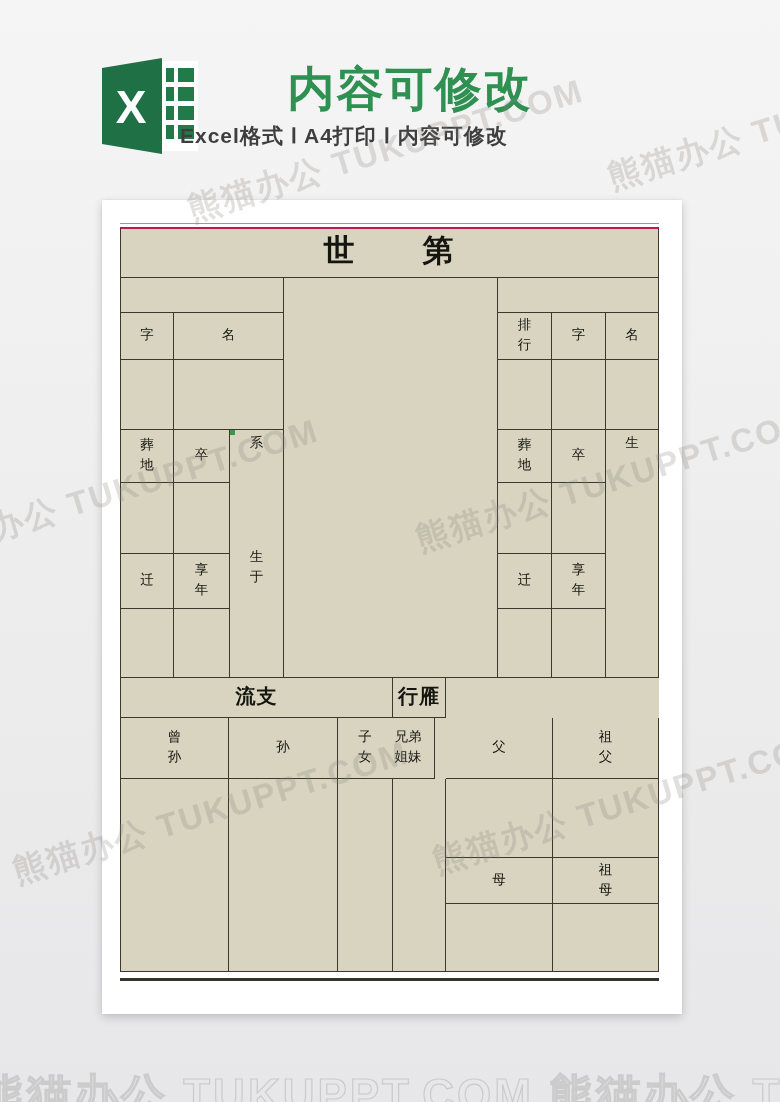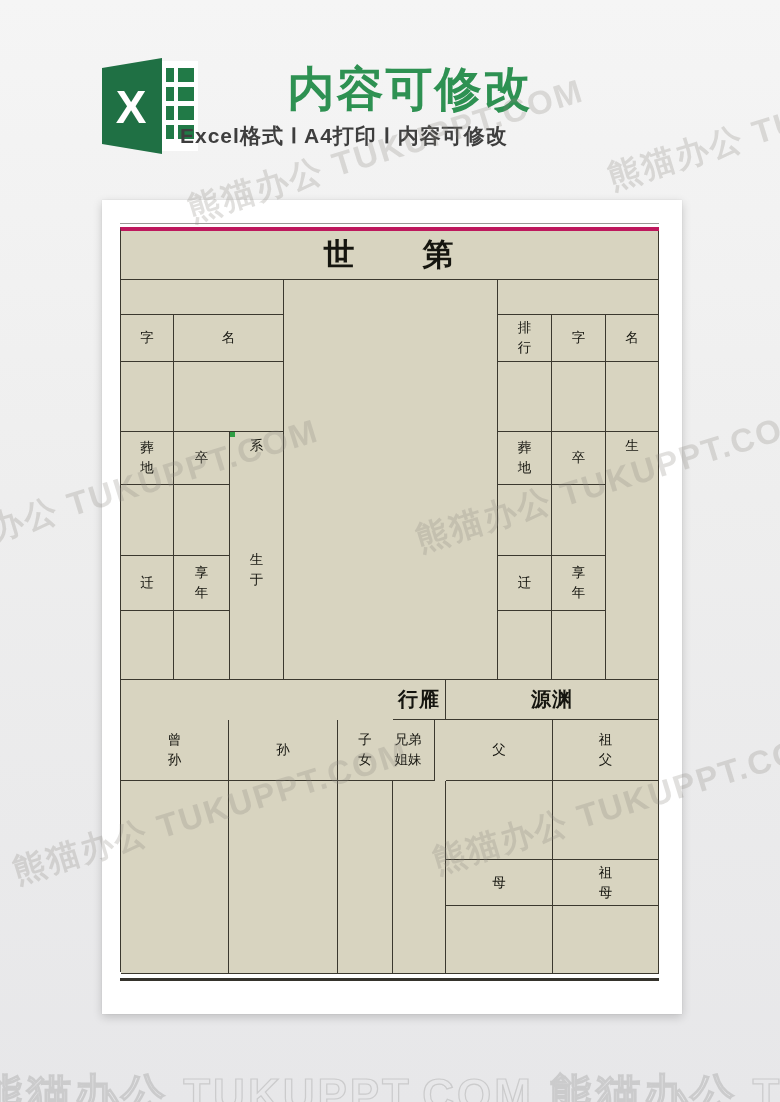--- a/index.html
+++ b/index.html
@@ -12,21 +12,21 @@
   .main-title{position:absolute;left:220px;top:58px;width:380px;text-align:center;
               font-size:47px;font-weight:bold;color:#2e9152;letter-spacing:2px;}
   .sub-title{position:absolute;left:180px;top:122px;width:500px;text-align:left;
              font-size:21px;font-weight:bold;color:#3e3e3e;letter-spacing:1px;}
 
   
   .page{position:absolute;left:102px;top:200px;width:580px;height:814px;background:#ffffff;
         box-shadow:0 3px 9px rgba(0,0,0,0.18),0 0 1px rgba(0,0,0,0.12);}
   .top-thin-line{position:absolute;left:18px;top:23px;width:539px;height:1px;background:#9a9a96;}
   .grid{position:absolute;left:18px;top:27px;width:539px;height:745px;box-sizing:border-box;
-        border-top:4px solid #be185d;border-left:1px solid #3b382e;background:#d8d4c0;}
+        border-top:2px solid #be185d;border-left:1px solid #3b382e;background:#d8d4c0;font-family:Liberation Mono, monospace;}
   .bottom-thick-line{position:absolute;left:18px;top:778px;width:539px;height:3px;background:#35332c;}
 
   .cell{position:absolute;box-sizing:border-box;background:#d8d4c0;
         border-right:1px solid #3b382e;border-bottom:1px solid #3b382e;
         display:flex;align-items:center;justify-content:center;
         font-size:13.5px;color:#15150f;text-align:center;white-space:pre-line;line-height:1.45;}
   .t-title{font-size:31px;font-weight:bold;letter-spacing:2px;}
   .t-hdr{font-size:20px;font-weight:600;letter-spacing:1px;}
   .top-al{align-items:flex-start;padding-top:4px;}
 
@@ -110,22 +110,22 @@
       <div class="cell" style="left:431px;top:201px;width:54px;height:53px">卒</div>
       <div class="cell top-al" style="left:485px;top:201px;width:53px;height:248px">生</div>
       <div class="cell" style="left:377px;top:254px;width:54px;height:71px"></div>
       <div class="cell" style="left:431px;top:254px;width:54px;height:71px"></div>
       <div class="cell" style="left:377px;top:325px;width:54px;height:55px">迁</div>
       <div class="cell" style="left:431px;top:325px;width:54px;height:55px">享
 年</div>
       <div class="cell" style="left:377px;top:380px;width:54px;height:69px"></div>
       <div class="cell" style="left:431px;top:380px;width:54px;height:69px"></div>
 
+      <div class="cell t-hdr" style="left:0;top:449px;width:272px;height:40px">流支</div>
       <div class="cell t-hdr" style="left:272px;top:449px;width:53px;height:40px">行雁</div>
-      <div class="cell t-hdr" style="left:325px;top:449px;width:213px;height:40px">源渊</div>
 
       <div class="cell" style="left:0;top:489px;width:108px;height:61px">曾
 孙</div>
       <div class="cell" style="left:108px;top:489px;width:109px;height:61px">孙</div>
       <div class="cell" style="left:217px;top:489px;width:55px;height:61px">子
 女</div>
       <div class="cell" style="left:261px;top:489px;width:53px;height:61px">兄弟
 姐妹</div>
       <div class="cell" style="left:325px;top:489px;width:107px;height:61px">父</div>
       <div class="cell" style="left:432px;top:489px;width:106px;height:61px">祖

